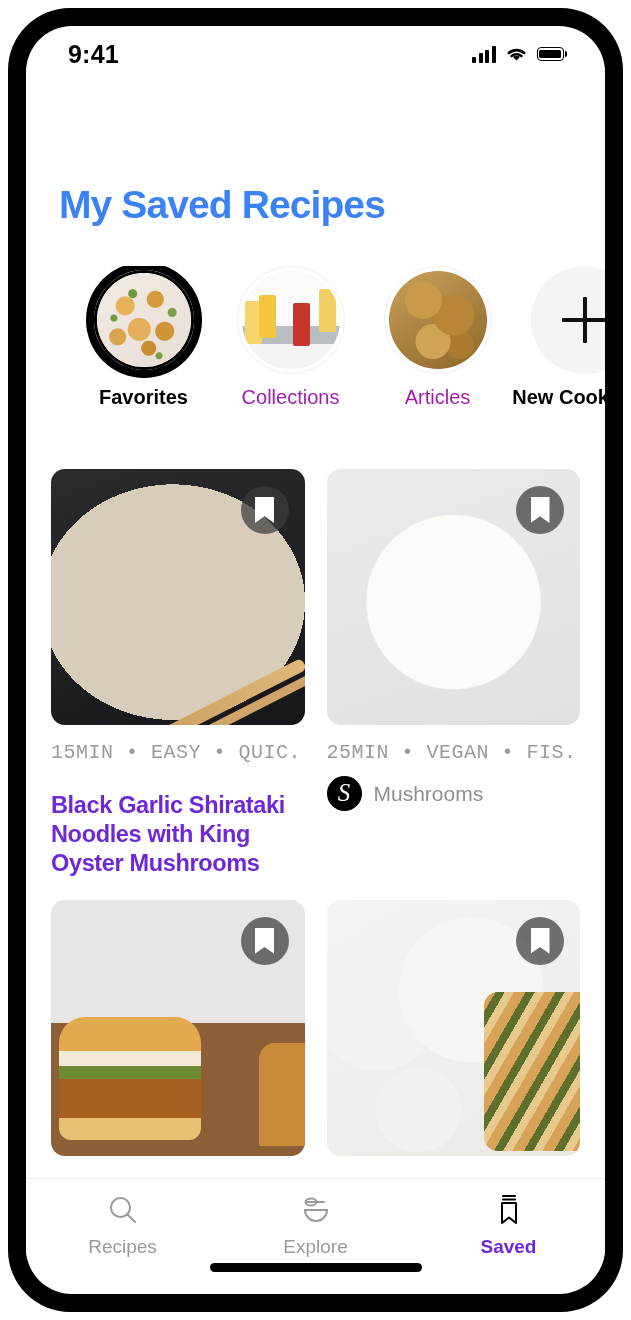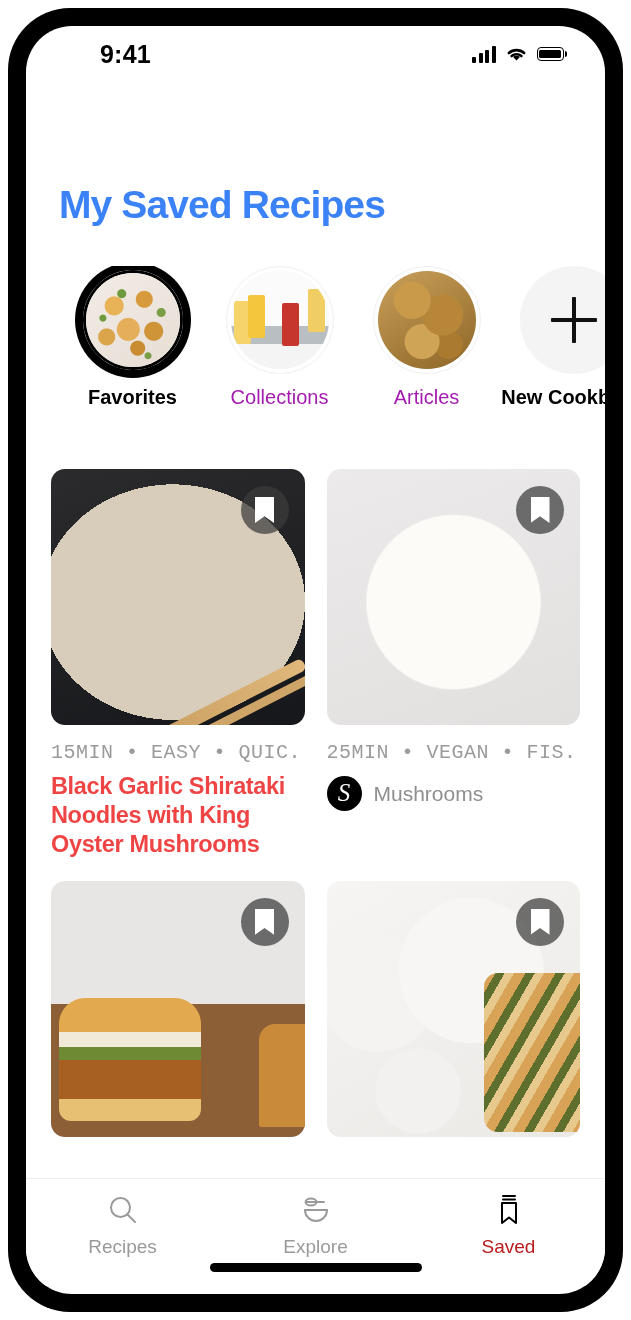--- a/index.html
+++ b/index.html
@@ -15,21 +15,21 @@
     position:relative; width:100%; height:100%; background:#fff;
     border-radius:46px; overflow:hidden;
   }
 
   
   .status-bar{
     position:absolute; left:0; top:0; width:100%; height:56px;
     display:flex; align-items:center; justify-content:space-between;
     padding:0 38px 0 42px;
   }
-  .status-time{ font-size:25px; font-weight:bold; color:#000; letter-spacing:.2px;margin-left:32px; }
+  .status-time{ font-size:25px; font-weight:bold; color:#000; letter-spacing:.2px; }
   .status-icons{ display:flex; align-items:center; gap:9px; }
   .sig{ display:flex; align-items:flex-end; gap:2.5px; height:17px; }
   .sig i{ width:4px; background:#000; border-radius:1px; display:block; }
   .sig i:nth-child(1){ height:6px; }
   .sig i:nth-child(2){ height:9.5px; }
   .sig i:nth-child(3){ height:13px; }
   .sig i:nth-child(4){ height:17px; }
   .batt{ width:27px; height:14px; border:1.8px solid #000; border-radius:4px;
     padding:1.7px; }
   .batt span{ display:block; width:100%; height:100%; background:#000; border-radius:1.5px; }
@@ -38,21 +38,21 @@
 
   
   .page-title{
     position:absolute; left:33px; top:157px;
     font-size:39px; font-weight:bold; letter-spacing:-0.9px; color:#3b82f6;
   }
 
   
   .story-row{
     position:absolute; left:0; top:240px; width:100%; height:165px;
-    display:flex; gap:0; padding-left:33px; overflow:hidden;
+    display:flex; gap:0; padding-left:44px; overflow:hidden;
   }
   .story{ width:147px; flex:0 0 147px; display:flex; flex-direction:column;
     align-items:center; }
   .story-ring{
     width:108px; height:108px; border-radius:50%; padding:4px; background:#fff;
     display:flex; align-items:center; justify-content:center;
   }
   .story-ring.active{ box-shadow:0 0 0 4px #000 inset, 0 0 0 4px #000; background:#fff;
     border:4px solid #000; padding:3px; }
   .story-ring.plain{ border:1.5px solid #efefef; }
@@ -111,21 +111,21 @@
   .bookmark-badge{
     position:absolute; right:16px; top:17px; width:48px; height:48px;
     border-radius:50%; background:rgba(60,60,60,.72);
     display:flex; align-items:center; justify-content:center;
   }
   .bm-glyph{ width:19px; height:26px; background:#fff;
     clip-path: polygon(0 0, 100% 0, 100% 100%, 50% 74%, 0 100%); }
   .card-meta{ margin-top:16px; font-family:"Liberation Mono", monospace;
     font-size:20px; color:#9b9b9b; letter-spacing:.5px; white-space:nowrap;
     overflow:hidden; }
-  .card-title{ margin-top:8px; font-size:23.5px; font-weight:bold; color:#ef4444;
+  .card-title{ margin-top:27px; font-size:23.5px; font-weight:bold; color:#6d28d9;
     line-height:1.23; letter-spacing:-0.35px; }
   .card-author{ margin-top:12px; display:flex; align-items:center; gap:12px; }
   .avatar{ width:35px; height:35px; border-radius:50%; flex:0 0 35px;
     position:relative; overflow:hidden; display:flex; align-items:center;
     justify-content:center; }
   .avatar-pups{ background:#3d3d3d; }
   .avatar-pups .pc-txt{ color:#fff; font-size:5.3px; font-weight:bold;
     line-height:1.12; text-align:center; letter-spacing:-0.1px; margin-top:7px; }
   .avatar-pups .pc-bowl{ position:absolute; top:6px; left:50%;
     transform:translateX(-50%); width:15px; height:7px; background:#fff;
@@ -178,21 +178,21 @@
 
   
   .tabbar{
     position:absolute; left:0; bottom:8px; width:100%; height:108px;
     background:#fff; border-top:1px solid #ececec;
     display:flex; align-items:flex-start; padding-top:14px;
   }
   .tab{ flex:1 1 0; display:flex; flex-direction:column; align-items:center; gap:9px; }
   .tab-icon{ width:34px; height:34px; display:flex; align-items:center; justify-content:center; }
   .tab-label{ font-size:19px; color:#9a9a9a; }
-  .tab.active .tab-label{ color:#b91c1c; font-weight:normal; }
+  .tab.active .tab-label{ color:#6d28d9; font-weight:bold; }
 
   .home-indicator{
     position:absolute; left:50%; transform:translateX(-50%); bottom:22px;
     width:212px; height:9px; background:#000; border-radius:5px;
   }
 </style>
 </head>
 <body>
 
 <div class="phone-frame">

